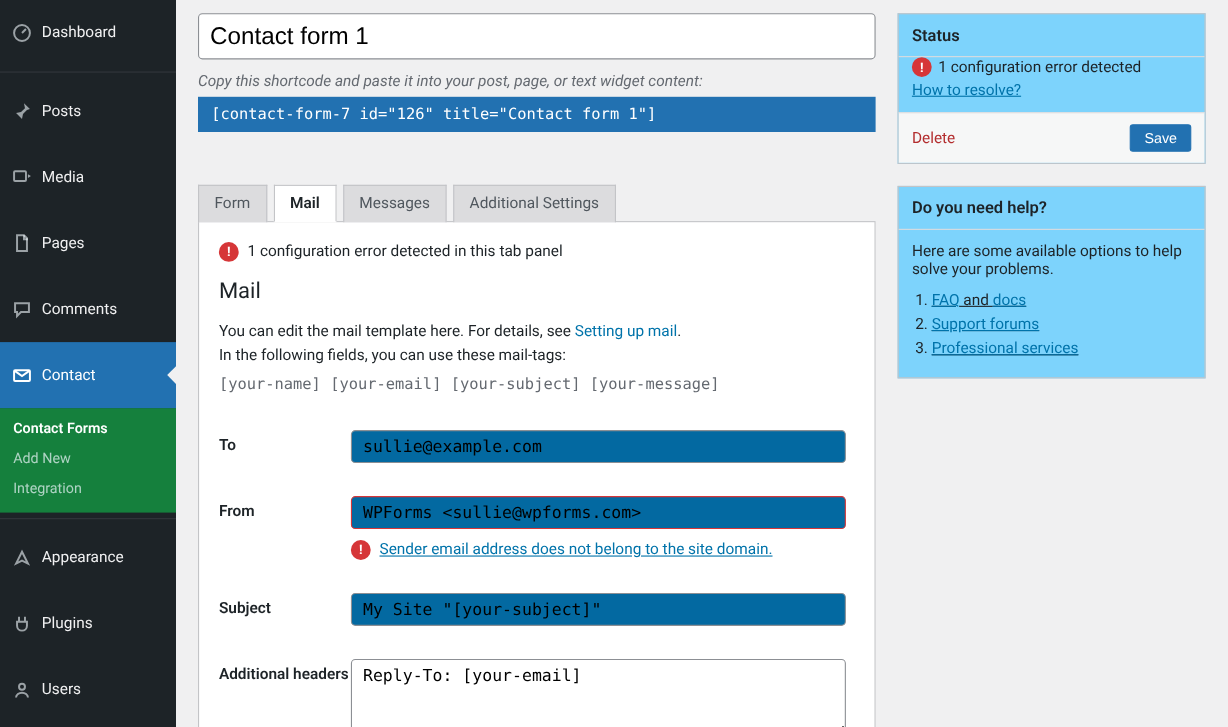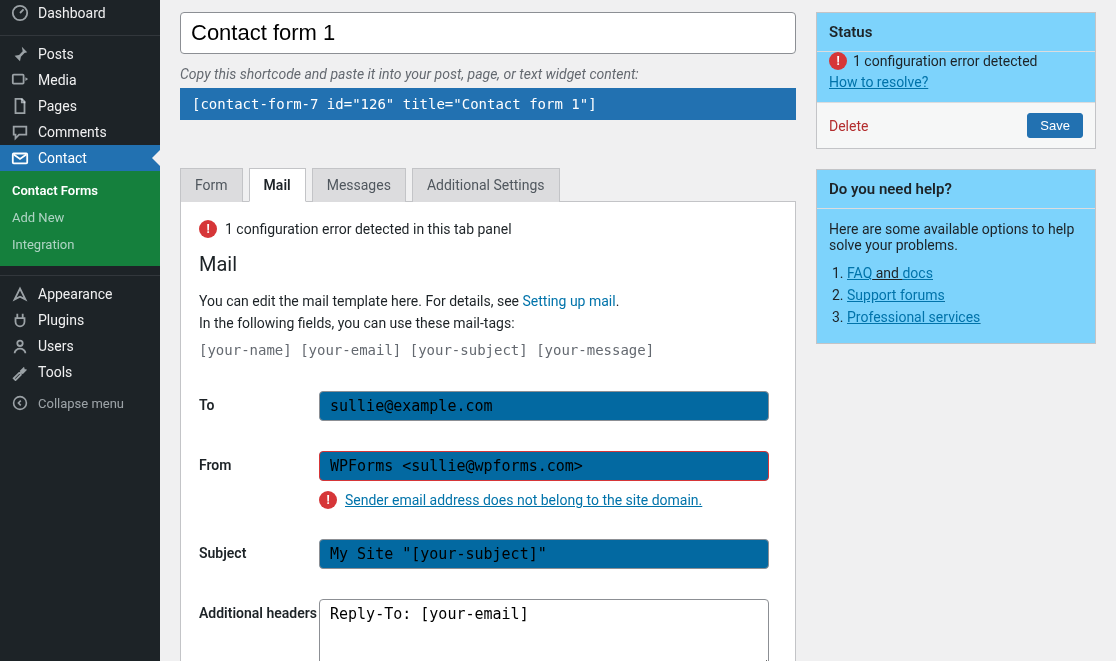--- a/index.html
+++ b/index.html
@@ -20,21 +20,21 @@
     color: #f0f0f1;
     display: flex;
     flex-direction: column;
     flex-shrink: 0;
     height: 661px;
     overflow: hidden;
   }
   .menu-item {
     display: flex;
     align-items: center;
-    padding: 3px 10px;
+    padding: 20px 10px;
     cursor: pointer;
     color: #f0f0f1;
     position: relative;
   }
   .menu-item .icon {
     width: 20px;
     height: 20px;
     display: inline-flex;
     align-items: center;
     justify-content: center;

